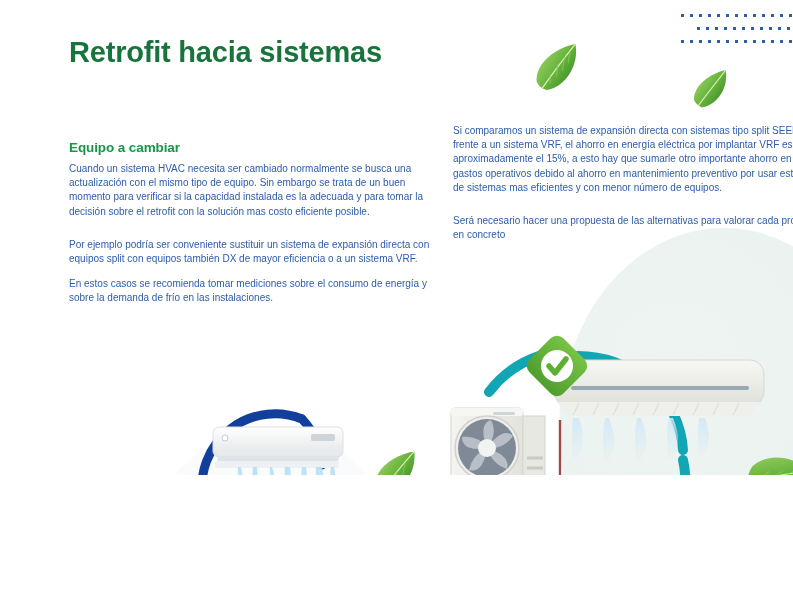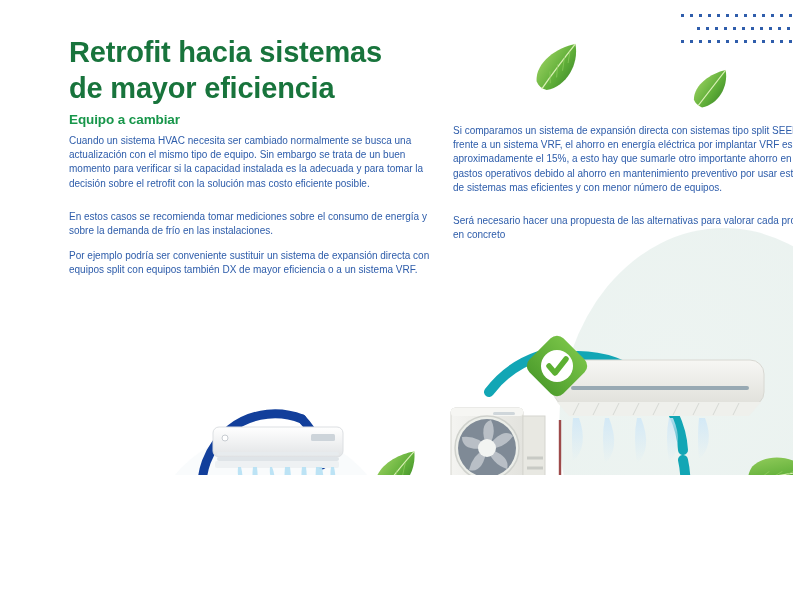--- a/index.html
+++ b/index.html
@@ -26,21 +26,21 @@
   .dotrow{height:4px;margin-bottom:9px;white-space:nowrap;font-size:0;}
   .dot{display:inline-block;width:3px;height:3px;background:#2f5dab;margin-right:6px;}
 
   
   #title{
     position:absolute;left:28px;top:34px;width:400px;
     color:#18743c;font-weight:bold;font-size:29px;line-height:1.25;
     letter-spacing:-.2px;
   }
   .col{position:absolute;}
-  #col-left{left:28px;top:112px;width:368px;}
+  #col-left{left:28px;top:140px;width:368px;}
   #col-right{left:412px;top:124px;width:372px;}
 
   .sec-head{
     color:#17964a;font-weight:bold;font-size:13.5px;
     margin:0 0 7px 0;letter-spacing:-.1px;
   }
   .sec-block{margin-bottom:19px;}
   .sec-block:last-child{margin-bottom:0;}
   p.body{
     color:#2d5caa;font-size:10px;line-height:1.42;margin:0 0 11px 0;
@@ -67,33 +67,32 @@
   <div class="bg-blob" id="blob-left"></div>
 
   <div class="dotgrid" id="dotgrid" style="left:640px;top:14px;">
     <div class="dotrow"><span class="dot" style="background: rgb(47, 93, 171);"></span><span class="dot" style="background: rgb(47, 93, 171);"></span><span class="dot" style="background: rgb(47, 93, 171);"></span><span class="dot" style="background: rgb(47, 93, 171);"></span><span class="dot" style="background: rgb(47, 93, 171);"></span><span class="dot" style="background: rgb(47, 93, 171);"></span><span class="dot" style="background: rgb(47, 93, 171);"></span><span class="dot" style="background: rgb(47, 93, 171);"></span><span class="dot" style="background: rgb(47, 93, 171);"></span><span class="dot" style="background: rgb(47, 93, 171);"></span><span class="dot" style="background: rgb(47, 93, 171);"></span><span class="dot" style="background: rgb(47, 93, 171);"></span><span class="dot" style="background: rgb(47, 93, 171);"></span><span class="dot" style="background: rgb(47, 93, 171);"></span><span class="dot" style="background: rgb(47, 93, 171);"></span><span class="dot" style="background: rgb(47, 93, 171);"></span><span class="dot" style="background: rgb(47, 93, 171);"></span></div>
     <div class="dotrow" style="padding-left:16px;"><span class="dot" style="background: rgb(47, 93, 171);"></span><span class="dot" style="background: rgb(47, 93, 171);"></span><span class="dot" style="background: rgb(47, 93, 171);"></span><span class="dot" style="background: rgb(47, 93, 171);"></span><span class="dot" style="background: rgb(47, 93, 171);"></span><span class="dot" style="background: rgb(47, 93, 171);"></span><span class="dot" style="background: rgb(47, 93, 171);"></span><span class="dot" style="background: rgb(47, 93, 171);"></span><span class="dot" style="background: rgb(47, 93, 171);"></span><span class="dot" style="background: rgb(47, 93, 171);"></span><span class="dot" style="background: rgb(47, 93, 171);"></span><span class="dot" style="background: rgb(47, 93, 171);"></span><span class="dot" style="background: rgb(47, 93, 171);"></span><span class="dot" style="background: rgb(47, 93, 171);"></span><span class="dot" style="background: rgb(47, 93, 171);"></span><span class="dot" style="background: rgb(47, 93, 171);"></span></div>
     <div class="dotrow"><span class="dot" style="background: rgb(47, 93, 171);"></span><span class="dot" style="background: rgb(47, 93, 171);"></span><span class="dot" style="background: rgb(47, 93, 171);"></span><span class="dot" style="background: rgb(47, 93, 171);"></span><span class="dot" style="background: rgb(47, 93, 171);"></span><span class="dot" style="background: rgb(47, 93, 171);"></span><span class="dot" style="background: rgb(47, 93, 171);"></span><span class="dot" style="background: rgb(47, 93, 171);"></span><span class="dot" style="background: rgb(47, 93, 171);"></span><span class="dot" style="background: rgb(47, 93, 171);"></span><span class="dot" style="background: rgb(47, 93, 171);"></span><span class="dot" style="background: rgb(47, 93, 171);"></span><span class="dot" style="background: rgb(47, 93, 171);"></span><span class="dot" style="background: rgb(47, 93, 171);"></span><span class="dot" style="background: rgb(47, 93, 171);"></span><span class="dot" style="background: rgb(47, 93, 171);"></span><span class="dot" style="background: rgb(47, 93, 171);"></span></div>
   </div>
 
   <div id="title">
     <div>Retrofit hacia sistemas</div>
-    <div>de mayor eficiencia</div>
   </div>
 
   <div class="col" id="col-left">
 
     <div class="sec-block">
       <h2 class="sec-head">Equipo a cambiar</h2>
       <p class="body">Cuando un sistema HVAC necesita ser cambiado normalmente se busca una actualización con el mismo tipo de equipo. Sin embargo se trata de un buen momento para verificar si la capacidad instalada es la adecuada y para tomar la decisión sobre el retrofit con la solución mas costo eficiente posible.</p>
     </div>
 
     <div class="sec-block" style="margin-top:16px;">
+      <p class="body">Por ejemplo podría ser conveniente sustituir un sistema de expansión directa con equipos split con equipos también DX de mayor eficiencia o a un sistema VRF.</p>
       <p class="body">En estos casos se recomienda tomar mediciones sobre el consumo de energía y sobre la demanda de frío en las instalaciones.</p>
-      <p class="body">Por ejemplo podría ser conveniente sustituir un sistema de expansión directa con equipos split con equipos también DX de mayor eficiencia o a un sistema VRF.</p>
     </div>
 
   </div>
 
   <div class="col" id="col-right">
 
     <div class="sec-block">
       <p class="body">Si comparamos un sistema de expansión directa con sistemas tipo split SEER13, frente a un sistema VRF, el ahorro en energía eléctrica por implantar VRF es de aproximadamente el 15%, a esto hay que sumarle otro importante ahorro en los gastos operativos debido al ahorro en mantenimiento preventivo por usar este tipo de sistemas mas eficientes y con menor número de equipos.</p>
     </div>
 

